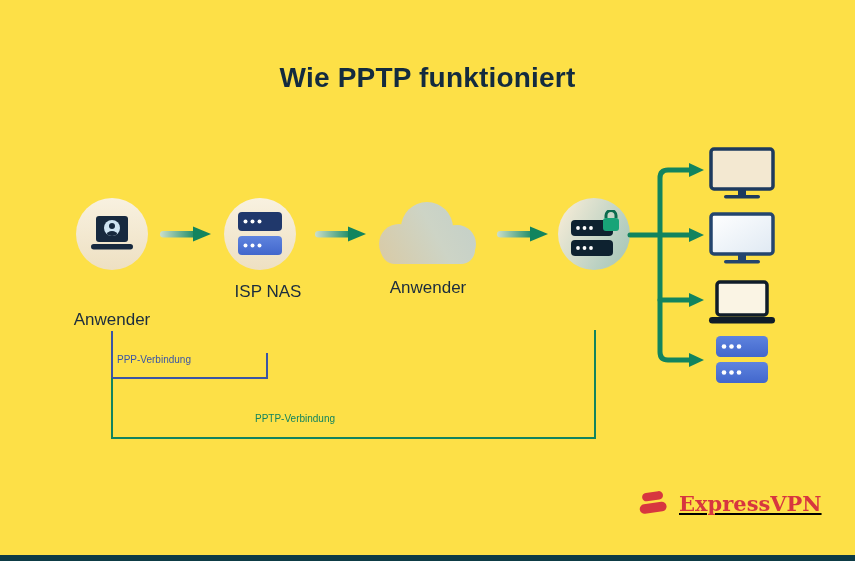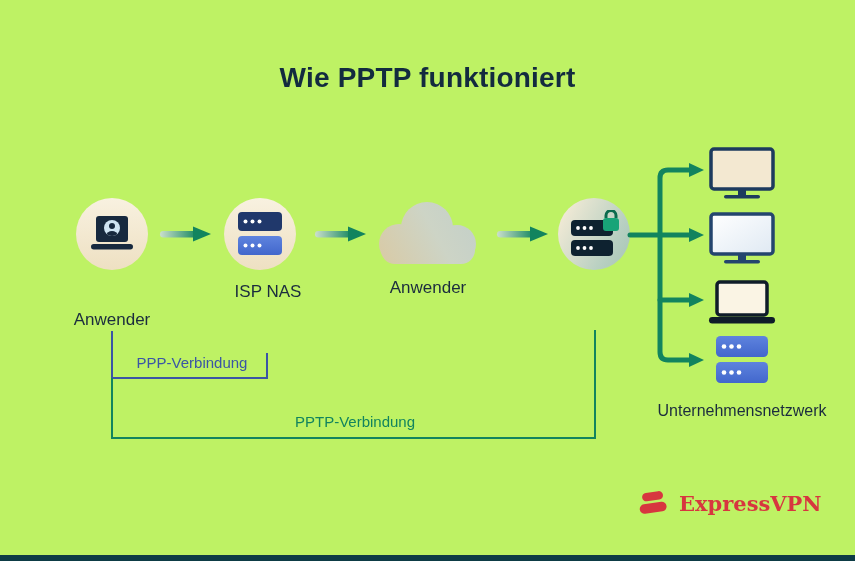--- a/index.html
+++ b/index.html
@@ -1,44 +1,44 @@
 <!DOCTYPE html>
 <html><head>
 <meta charset="utf-8">
 <style>
   html,body { margin:0; padding:0; background:#ffffff; }
   .canvas {
-    position:relative; width:855px; height:561px; background:#bef264;
+    position:relative; width:855px; height:561px; background:#fde047;
     overflow:hidden; font-family:"Liberation Sans", sans-serif;
   }
   .abs { position:absolute; }
   .title {
     position:absolute; left:0; top:62px; width:100%; text-align:center;
     font-size:28px; font-weight:600; color:#132b3f; letter-spacing:.2px;
   }
   .circle {
     position:absolute; width:72px; height:72px; border-radius:50%;
     display:flex; align-items:center; justify-content:center;
   }
   .circle.beige { background:linear-gradient(180deg,#f8f1e0 0%,#eee0c2 100%); }
   .circle.teal  { background:linear-gradient(118deg,#f0e9d5 12%,#b7cfc1 72%,#a6c5b5 100%); }
   .node-label {
     position:absolute; text-align:center; font-size:17px; color:#1b2c3e;
   }
   .bracket-label {
-    position:absolute; text-align:center; font-size:15px; font-weight:400;
+    position:absolute; text-align:left; font-size:10px; font-weight:400;
   }
   .bracket-label.ppp  { color:#3a55a5; }
   .bracket-label.pptp { color:#12845e; }
   svg.arrow, svg.overlay, svg.branch, svg.device { position:absolute; }
   .net-label {
     position:absolute; text-align:center; font-size:16px; color:#1b2c3e;
   }
   .logo {
-    position:absolute; left:636px; top:487px; display:flex; align-items:center; gap:9px;
+    position:absolute; left:636px; top:487px; display:flex; align-items:center; gap:9px;text-decoration:underline;
   }
   .logo-text {
     font-family:"DejaVu Serif", serif; font-weight:700; font-size:21px; color:#d7363f;
   }
   .footer-bar {
     position:absolute; left:0; bottom:0; width:100%; height:6px; background:#0d3b45;
   }
 </style>
 </head>
 <body>
@@ -172,21 +172,20 @@
     <rect x="4" y="1" width="52" height="21" rx="4.5" fill="url(#gradBlue)"></rect>
     <circle cx="12" cy="11.5" r="2.3" fill="#fff"></circle>
       <circle cx="19.5" cy="11.5" r="2.3" fill="#fff"></circle>
       <circle cx="27" cy="11.5" r="2.3" fill="#fff"></circle>
     <rect x="4" y="27" width="52" height="21" rx="4.5" fill="url(#gradBlue)"></rect>
     <circle cx="12" cy="37.5" r="2.3" fill="#fff"></circle>
       <circle cx="19.5" cy="37.5" r="2.3" fill="#fff"></circle>
       <circle cx="27" cy="37.5" r="2.3" fill="#fff"></circle>
   </svg>
 
-  <div class="net-label" style="left:630px;top:402px;width:224px;">Unternehmensnetzwerk</div>
 
   <svg class="overlay" style="left:0;top:0;" width="855" height="561" viewBox="0 0 855 561">
     <path d="M 112 331 L 112 378 L 267 378 L 267 353" stroke="#3a55a5" stroke-width="2" fill="none"></path>
     <path d="M 112 378 L 112 438 L 595 438 L 595 330" stroke="#12845e" stroke-width="2" fill="none"></path>
   </svg>
   <div class="bracket-label ppp" style="left:117px;top:354px;width:150px;">PPP-Verbindung</div>
   <div class="bracket-label pptp" style="left:255px;top:413px;width:200px;">PPTP-Verbindung</div>
 
   <div class="logo">
     <svg width="34" height="32" viewBox="0 0 34 32">

